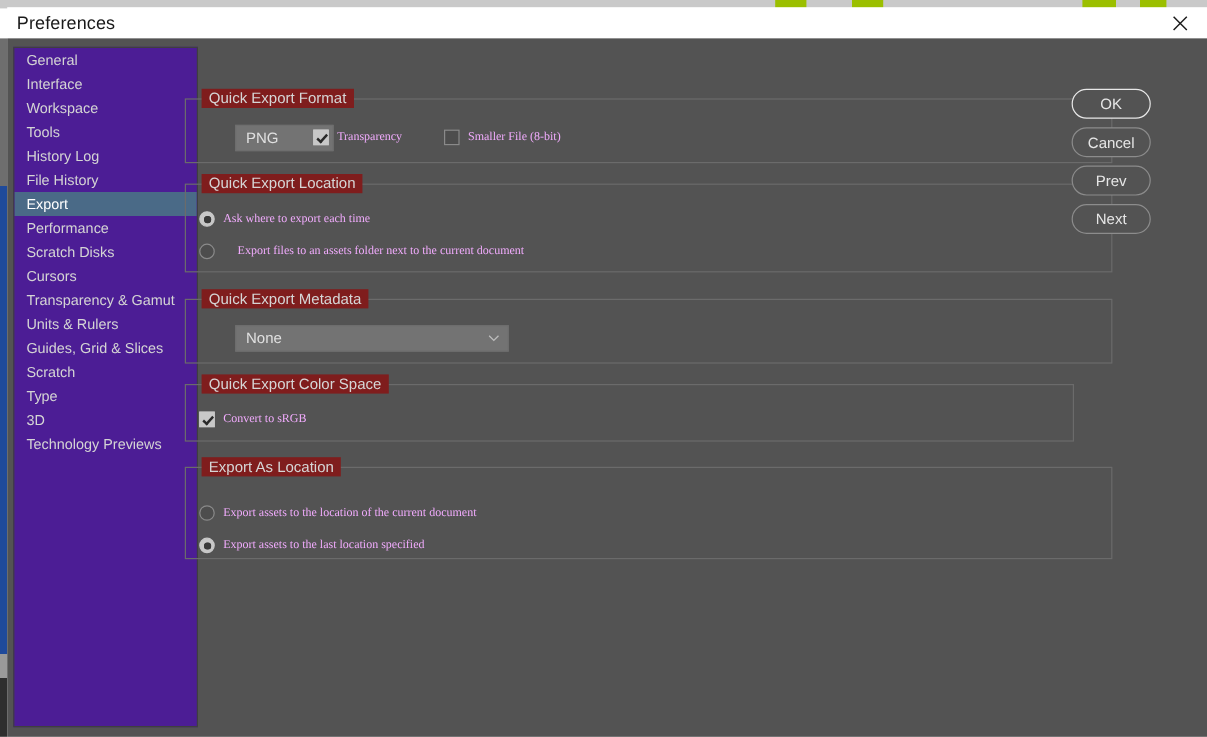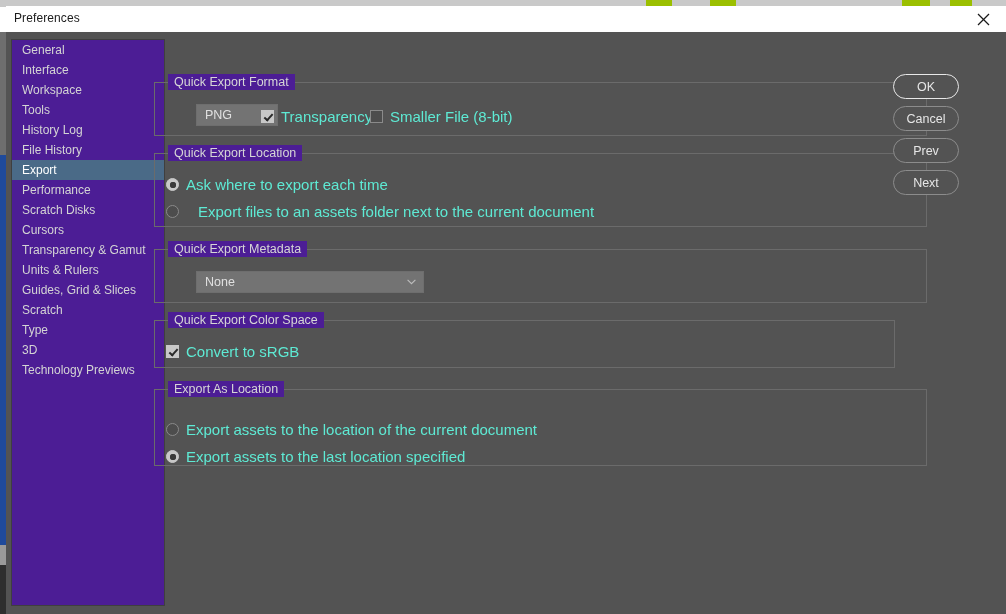--- a/index.html
+++ b/index.html
@@ -45,21 +45,21 @@
   #titlebar {
     position: absolute;
     left: 6px; top: 6px;
     width: 1000px; height: 26px;
     background: #ffffff;
     border-bottom: 1px solid #e2e2e2;
   }
   #titlebar-title {
     position: absolute;
     left: 8px; top: 5px;
-    font-size: 12px;
+    font-size: 15px;
     color: #1a1a1a;
     letter-spacing: 0.1px;
   }
   #close-button {
     position: absolute;
     right: 0; top: 0;
     width: 46px; height: 26px;
     display: flex;
     align-items: center;
     justify-content: center;
@@ -117,21 +117,21 @@
     border-bottom: none;
     box-sizing: border-box;
   }
   .gb-frame.with-bottom {
     border-bottom: 1px solid #6b6b6b;
   }
   .gb-legend {
     position: absolute;
     left: 14px; top: 0;
     padding: 0 6px;
-    background: #4c1d95;
+    background: #7f1d1d;
     font-size: 12.5px;
     color: #d6d6d6;
     white-space: nowrap;
     line-height: 16px;
     z-index: 2;
   }
   .gb-content {
     position: absolute;
     left: 0; top: 8px;
     right: 0; bottom: 0;
@@ -164,23 +164,24 @@
   }
 
   .check-row, .radio-row {
     position: absolute;
     display: flex;
     align-items: center;
     white-space: nowrap;
     cursor: default;
   }
   .check-row .lbl, .radio-row .lbl {
-    font-size: 15px;
-    color: #5eead4;
+    font-size: 10px;
+    color: #f0abfc;
     margin-left: 7px;
+    font-family: Liberation Serif, serif;
   }
 
   .checkbox {
     width: 13px; height: 13px;
     box-sizing: border-box;
     border: 1px solid #8a8a8a;
     background: #4d4d4d;
     position: relative;
     flex: 0 0 auto;
   }

